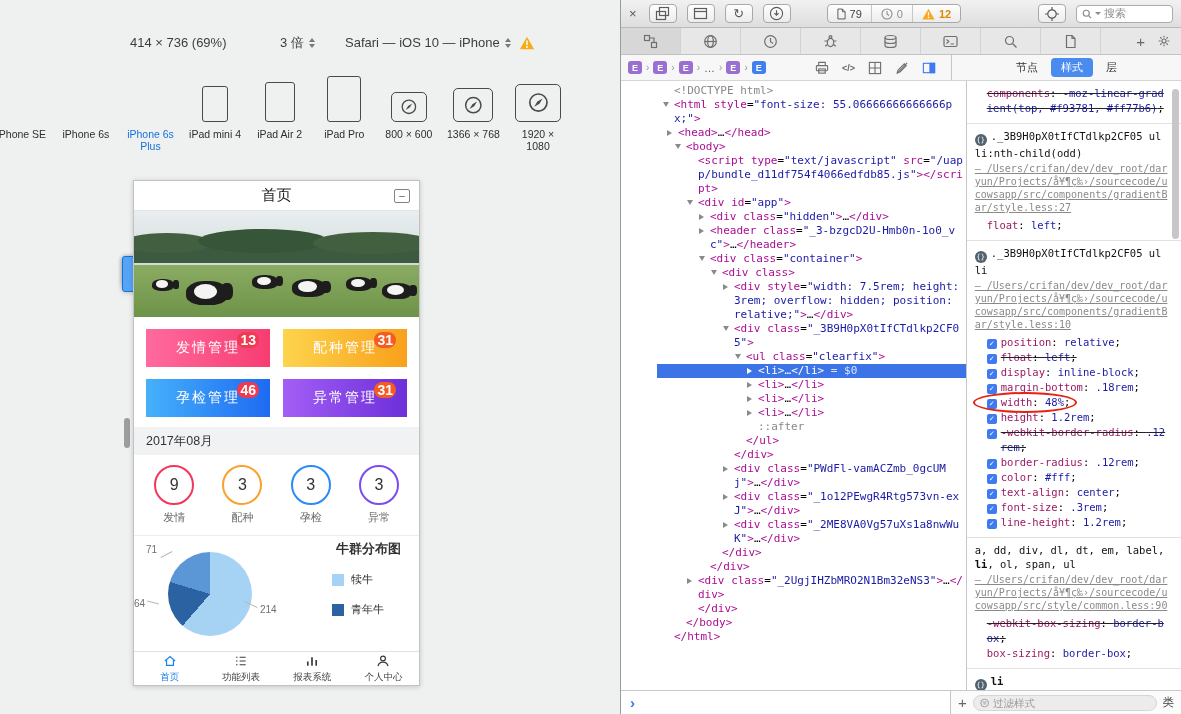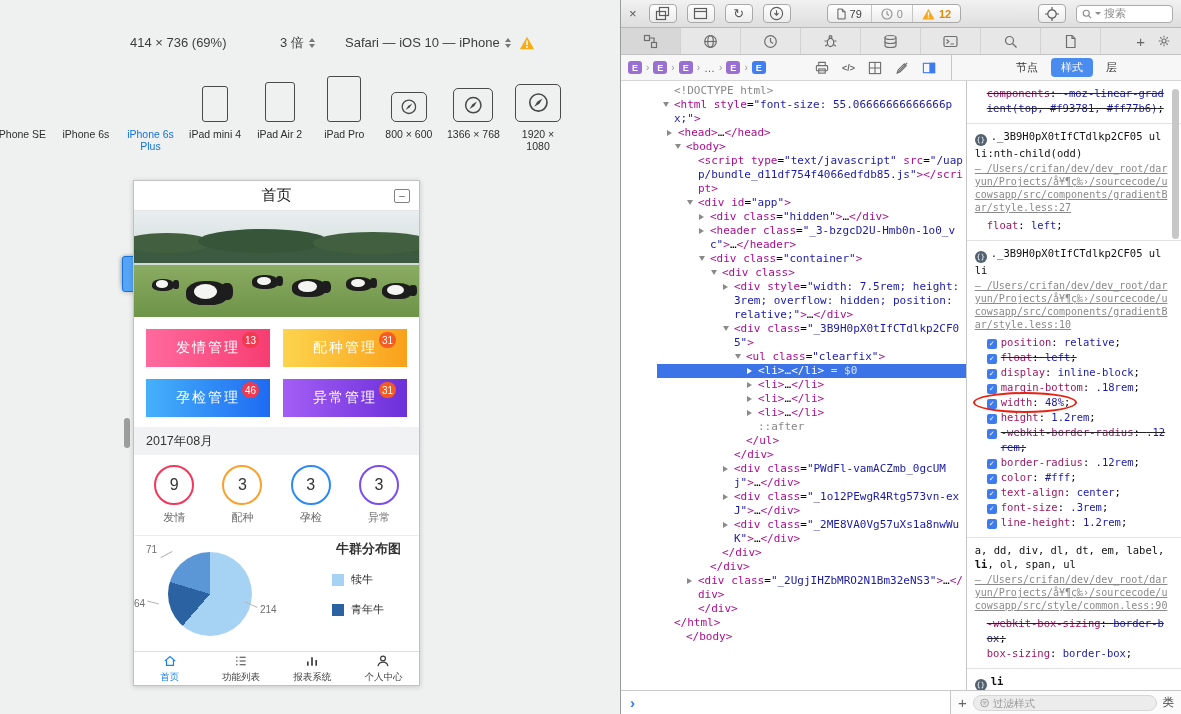--- a/index.html
+++ b/index.html
@@ -52,21 +52,21 @@
   .b1 { left:-12px; top:22px; width:90px; height:20px; }
   .b2 { left:64px; top:18px; width:130px; height:24px; background:#375539; }
   .b3 { right:-14px; top:21px; width:120px; height:22px; }
   .grass { position:absolute; left:0; right:0; bottom:0; height:52px; background:linear-gradient(#8aab62,#6d9348); }
   .cow { position:absolute; background:#1d1d1d; border-radius:45% 45% 40% 40%; }
   .cow::after { content:""; position:absolute; left:18%; top:12%; width:55%; height:62%; background:#f4f4f2; border-radius:50%; }
   .cow::before { content:""; position:absolute; right:-5px; top:10%; width:28%; height:70%; background:#1d1d1d; border-radius:40%; }
 
   .p-btns { flex:0 0 110px; padding:12px 12px 10px; display:grid; grid-template-columns:1fr 1fr; gap:12px 13px; }
   .p-btn { height:38px; border-radius:0; color:#fff; font-size:14px; letter-spacing:2px; display:flex; align-items:center; justify-content:center; position:relative; cursor:default; }
-  .p-badge { position:absolute; top:3px; right:11px; min-width:16px; height:16px; border-radius:8px; color:#fff; font-size:10px; letter-spacing:0; display:flex; align-items:center; justify-content:center; padding:0 3px; }
+  .p-badge { position:absolute; top:3px; right:11px; min-width:16px; height:16px; border-radius:8px; color:#fff; font-size:14px; letter-spacing:0; display:flex; align-items:center; justify-content:center; padding:0 3px;font-weight:bold; }
 
   .p-month { flex:0 0 28px; background:#f1f2f3; font-size:12.5px; color:#333; display:flex; align-items:center; padding-left:12px; }
 
   .p-stats { flex:0 0 80px; display:flex; justify-content:space-around; align-items:center; padding:0 6px; }
   .p-stat { display:flex; flex-direction:column; align-items:center; }
   .p-ring { width:40px; height:40px; border-radius:50%; border:2px solid; display:flex; align-items:center; justify-content:center; font-size:16px; color:#333; }
   .p-stat-label { margin-top:5px; font-size:11px; color:#6b6b6b; }
 
   .p-chart { flex:1; position:relative; border-top:1px solid #ededed; }
   .p-chart-title { position:absolute; right:18px; top:4px; font-size:13px; font-weight:bold; color:#333; }
@@ -554,22 +554,22 @@
         <div class="dom-line" style="padding-left: 101px; text-indent: -11px;"><span class="arr"></span><span class="gry">::after</span></div>
         <div class="dom-line" style="padding-left: 89px; text-indent: -11px;"><span class="arr"></span><span class="tag">&lt;/ul&gt;</span></div>
         <div class="dom-line" style="padding-left: 77px; text-indent: -11px;"><span class="arr"></span><span class="tag">&lt;/div&gt;</span></div>
         <div class="dom-line" style="padding-left: 77px; text-indent: -11px;"><span class="arr rgt"></span><span class="tag">&lt;div </span><span class="tag">class</span><span class="pln">=</span><span class="val">"PWdFl-vamACZmb_0gcUMj"</span><span class="tag">&gt;</span><span class="pln">…</span><span class="tag">&lt;/div&gt;</span></div>
         <div class="dom-line" style="padding-left: 77px; text-indent: -11px;"><span class="arr rgt"></span><span class="tag">&lt;div </span><span class="tag">class</span><span class="pln">=</span><span class="val">"_1o12PEwgR4Rtg573vn-exJ"</span><span class="tag">&gt;</span><span class="pln">…</span><span class="tag">&lt;/div&gt;</span></div>
         <div class="dom-line" style="padding-left: 77px; text-indent: -11px;"><span class="arr rgt"></span><span class="tag">&lt;div </span><span class="tag">class</span><span class="pln">=</span><span class="val">"_2ME8VA0Vg57uXs1a8nwWuK"</span><span class="tag">&gt;</span><span class="pln">…</span><span class="tag">&lt;/div&gt;</span></div>
         <div class="dom-line" style="padding-left: 65px; text-indent: -11px;"><span class="arr"></span><span class="tag">&lt;/div&gt;</span></div>
         <div class="dom-line" style="padding-left: 53px; text-indent: -11px;"><span class="arr"></span><span class="tag">&lt;/div&gt;</span></div>
         <div class="dom-line" style="padding-left: 41px; text-indent: -11px;"><span class="arr rgt"></span><span class="tag">&lt;div </span><span class="tag">class</span><span class="pln">=</span><span class="val">"_2UgjIHZbMRO2N1Bm32eNS3"</span><span class="tag">&gt;</span><span class="pln">…</span><span class="tag">&lt;/div&gt;</span></div>
         <div class="dom-line" style="padding-left: 41px; text-indent: -11px;"><span class="arr"></span><span class="tag">&lt;/div&gt;</span></div>
+        <div class="dom-line" style="padding-left: 29px; text-indent: -11px;"><span class="arr"></span><span class="tag">&lt;/body&gt;</span></div>
         <div class="dom-line" style="padding-left: 17px; text-indent: -11px;"><span class="arr"></span><span class="tag">&lt;/html&gt;</span></div>
-        <div class="dom-line" style="padding-left: 29px; text-indent: -11px;"><span class="arr"></span><span class="tag">&lt;/body&gt;</span></div>
       </div>
     <div class="style-panel">
       <div id="rules-host">
           <div class="rule">
             <div class="prop struck nochk"><span class="pname">components</span><span class="pln">: </span><span class="pval">-moz-linear-gradient(top, #f93781, #ff77b6)</span><span class="pln">;</span></div>
           </div>
           <div class="rule">
             <div class="sel-row"><span class="rule-icon">{}</span><span>._3B9H0pX0tIfCTdlkp2CF05 ul li:nth-child(odd)</span></div>
             <span class="src">— /Users/crifan/dev/dev_root/daryun/Projects/å¥¶ç‰›/sourcecode/ucowsapp/src/components/gradientBar/style.less:27</span>
             <div class="prop nochk"><span class="pname">float</span><span class="pln">: </span><span class="pval">left</span><span class="pln">;</span></div>

